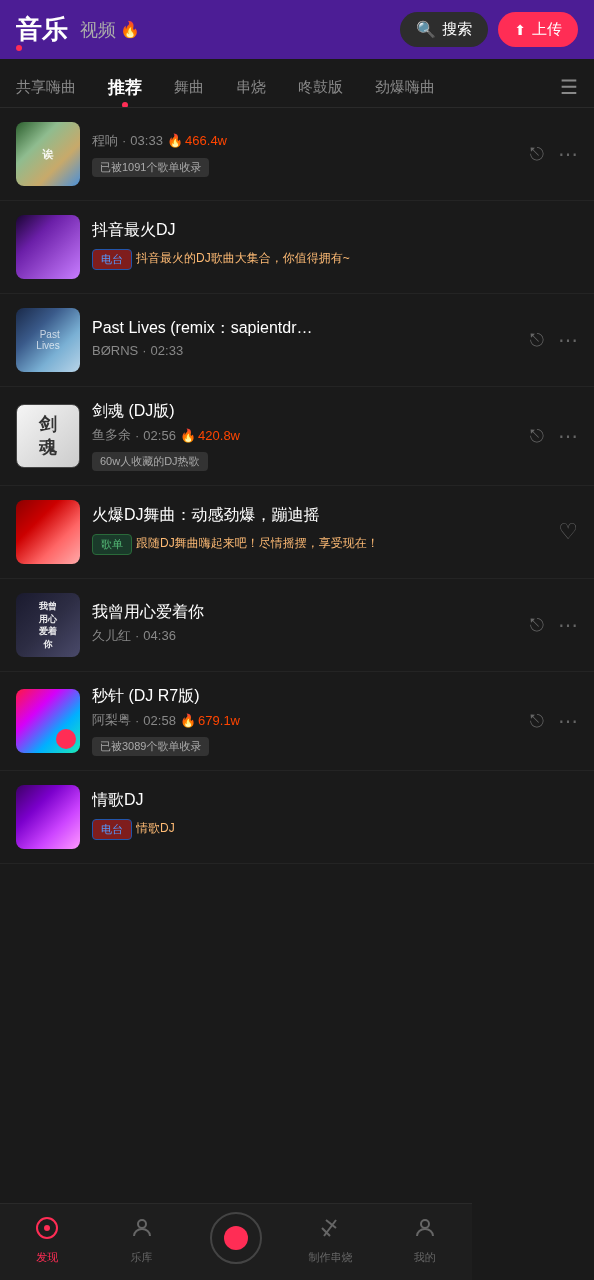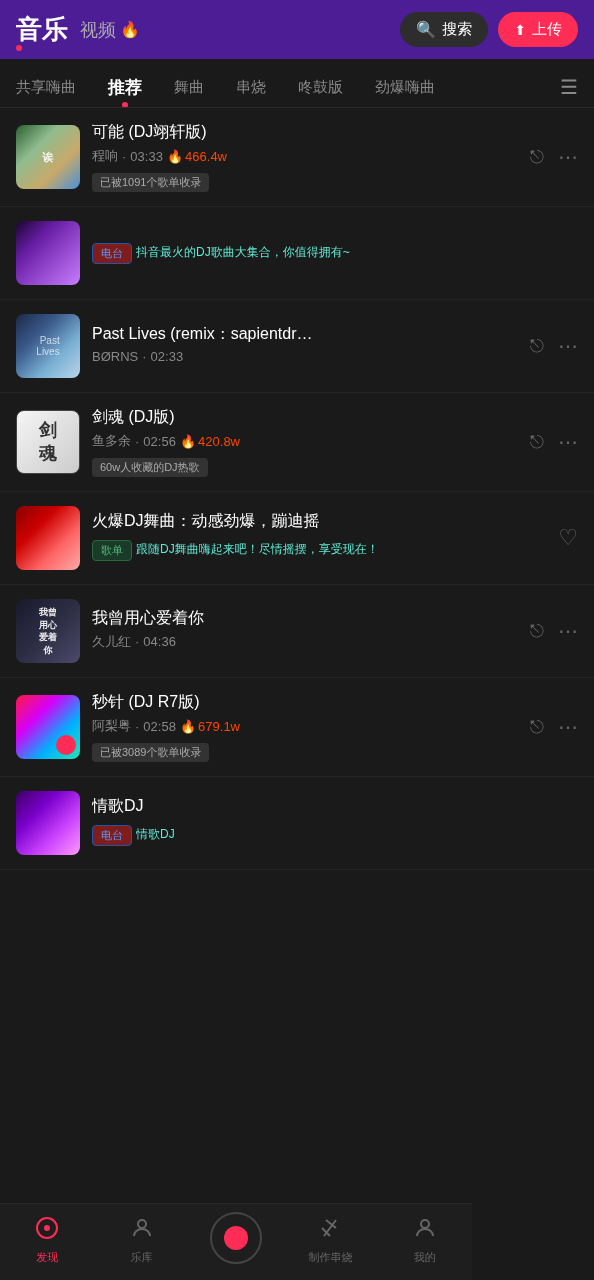--- a/index.html
+++ b/index.html
@@ -205,21 +205,21 @@
       color: #5599ff;
       border: 1px solid #2255aa;
     }
     .badge-green {
       background: #1a3a2a;
       color: #55bb77;
       border: 1px solid #2a6a3a;
     }
     .station-desc {
       font-size: 12px;
-      color: #5eead4;
+      color: #fdba74;
       margin-top: 2px;
       white-space: nowrap;
       overflow: hidden;
       text-overflow: ellipsis;
     }
     .song-actions {
       display: flex;
       align-items: center;
       gap: 14px;
       flex-shrink: 0;
@@ -329,21 +329,20 @@
   <div class="nav-more">☰</div>
 </div>
 
 <div class="content-area">
 
   <div class="song-item">
     <div class="song-cover cover-1">
       <div class="cover-text">诶</div>
     </div>
     <div class="song-info">
-      <div class="song-title">可能 (DJ翊轩版)</div>
       <div class="song-meta">
         <span>程响</span>
         <span>·</span>
         <span>03:33</span>
         <span class="hot-count">
           <span>🔥</span>
           <span>466.4w</span>
         </span>
       </div>
       <span class="badge badge-gray">已被1091个歌单收录</span>
@@ -351,20 +350,21 @@
     <div class="song-actions">
       <span class="action-icon" style="font-size:18px;">⎋</span>
       <span class="action-icon">⋯</span>
     </div>
   </div>
 
   <div class="song-item">
     <div class="song-cover cover-2">
     </div>
     <div class="song-info">
+      <div class="song-title">抖音最火DJ</div>
       <div class="song-meta">
         <span class="badge badge-blue">电台</span>
         <span class="station-desc">抖音最火的DJ歌曲大集合，你值得拥有~</span>
       </div>
     </div>
   </div>
 
   <div class="song-item">
     <div class="song-cover cover-3">
       <div style="position:absolute;top:50%;left:50%;transform:translate(-50%,-50%);font-size:10px;color:rgba(255,255,255,0.7);text-align:right;">Past<br>Lives</div>

